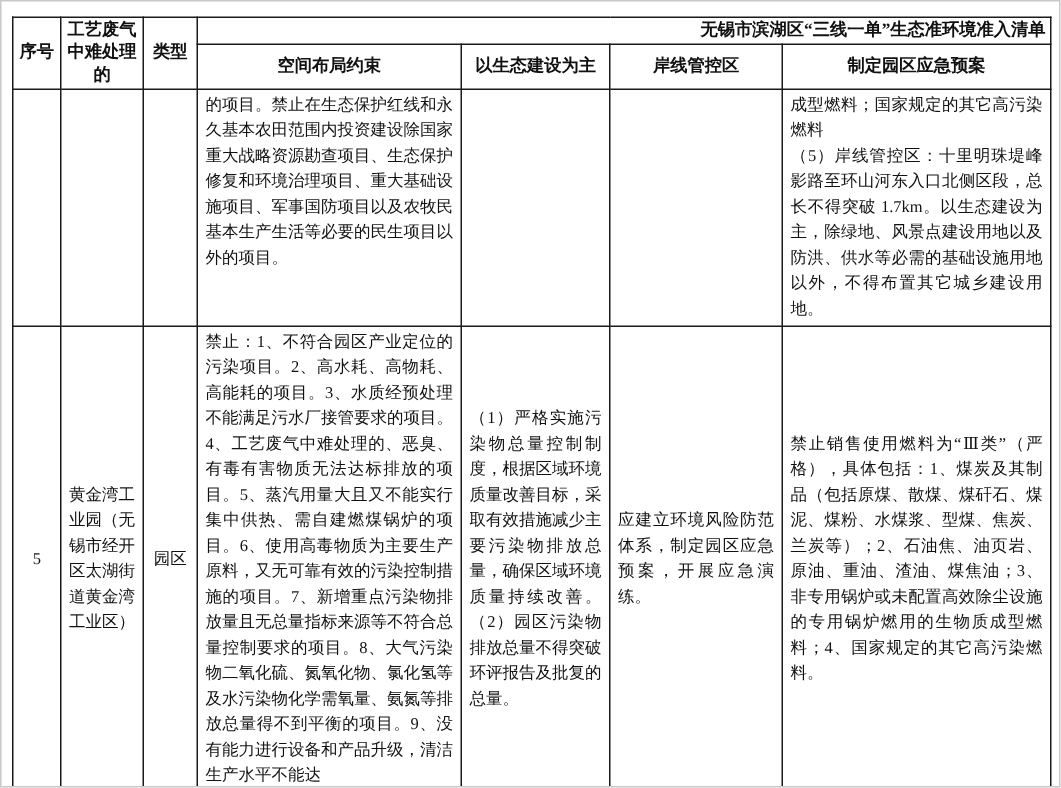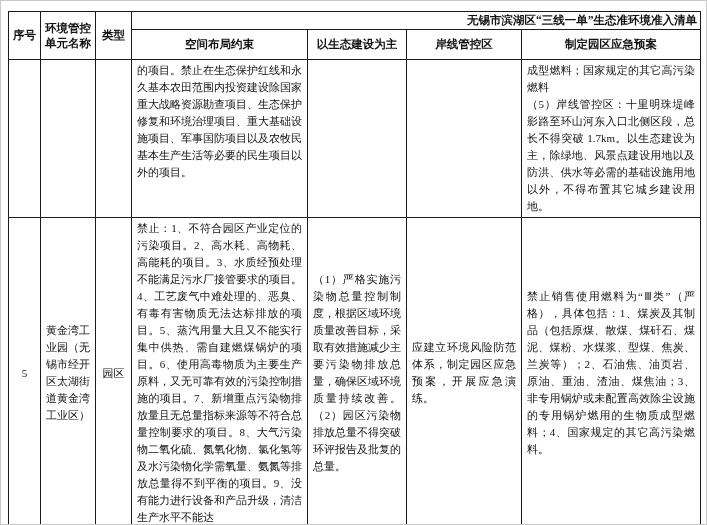--- a/index.html
+++ b/index.html
@@ -35,21 +35,20 @@
   th.title-cell{
     text-align:right;
     padding-left:9px;
     font-size:11.5px;
   }
   td{
     font-size:11px;
     line-height:17px;
     padding:2px 5px;
     text-align:justify;
-    font-family:Liberation Serif, serif;
   }
   td.c-center{text-align:center;padding:2px 3px;}
   td.vtop{vertical-align:top;}
   td.prelines{white-space:pre-line;}
   tr.hrow-title{height:18px;}
   tr.hrow-sub{height:30px;padding-left:27px;}
   tr.brow-1{height:128px;}
   tr.brow-2{height:292px;}
 </style>
 </head>
@@ -62,21 +61,21 @@
       <col style="width:55px">
       <col style="width:36px">
       <col style="width:176px">
       <col style="width:99px">
       <col style="width:115px">
       <col style="width:179px">
     </colgroup>
     <tbody>
       <tr class="hrow-title">
         <th rowspan="2">序号</th>
-        <th rowspan="2">环境管控单元名称</th>
+        <th rowspan="2">工艺废气中难处理的</th>
         <th rowspan="2">类型</th>
         <th colspan="4" class="title-cell">无锡市滨湖区“三线一单”生态准环境准入清单</th>
       </tr>
       <tr class="hrow-sub">
         <th>空间布局约束</th>
         <th>以生态建设为主</th>
         <th>岸线管控区</th>
         <th>制定园区应急预案</th>
       </tr>
 

